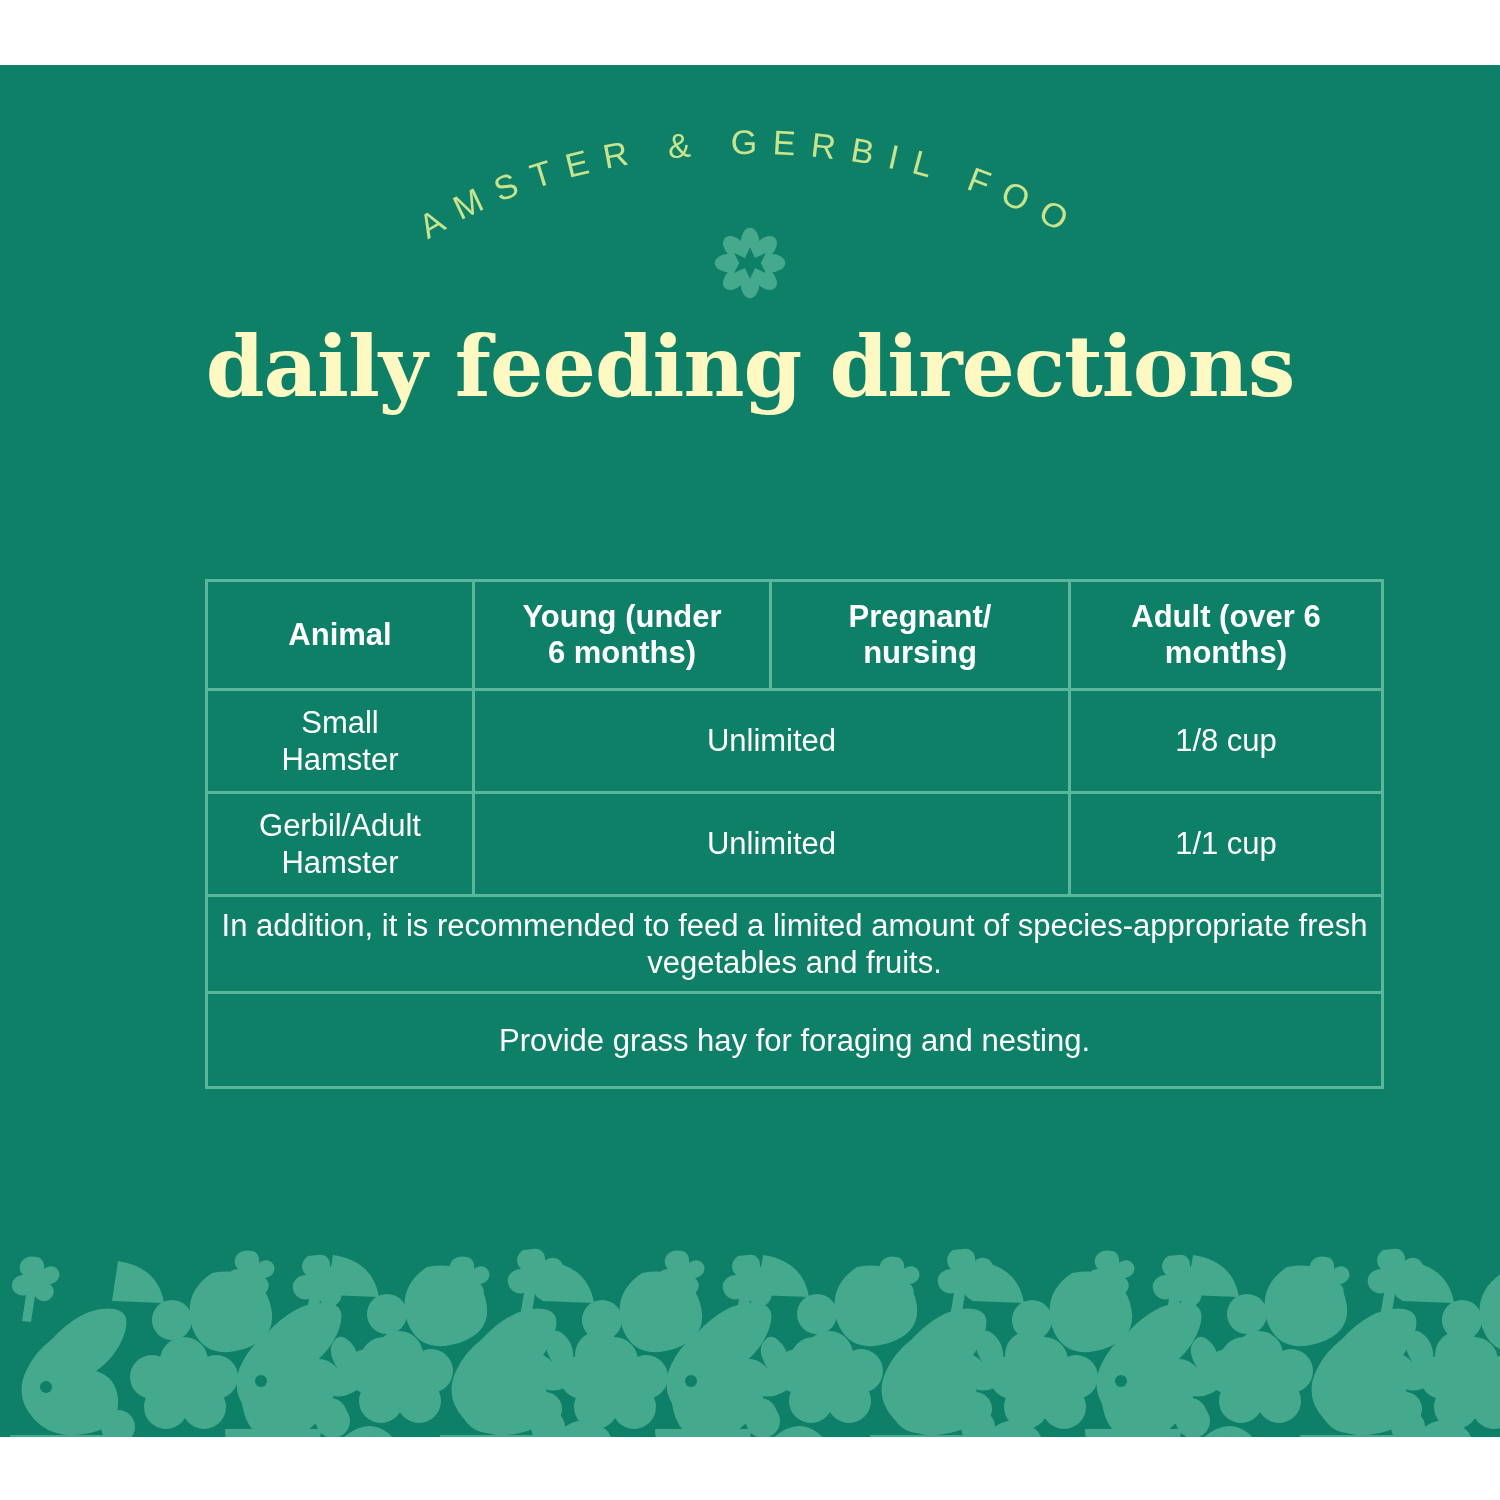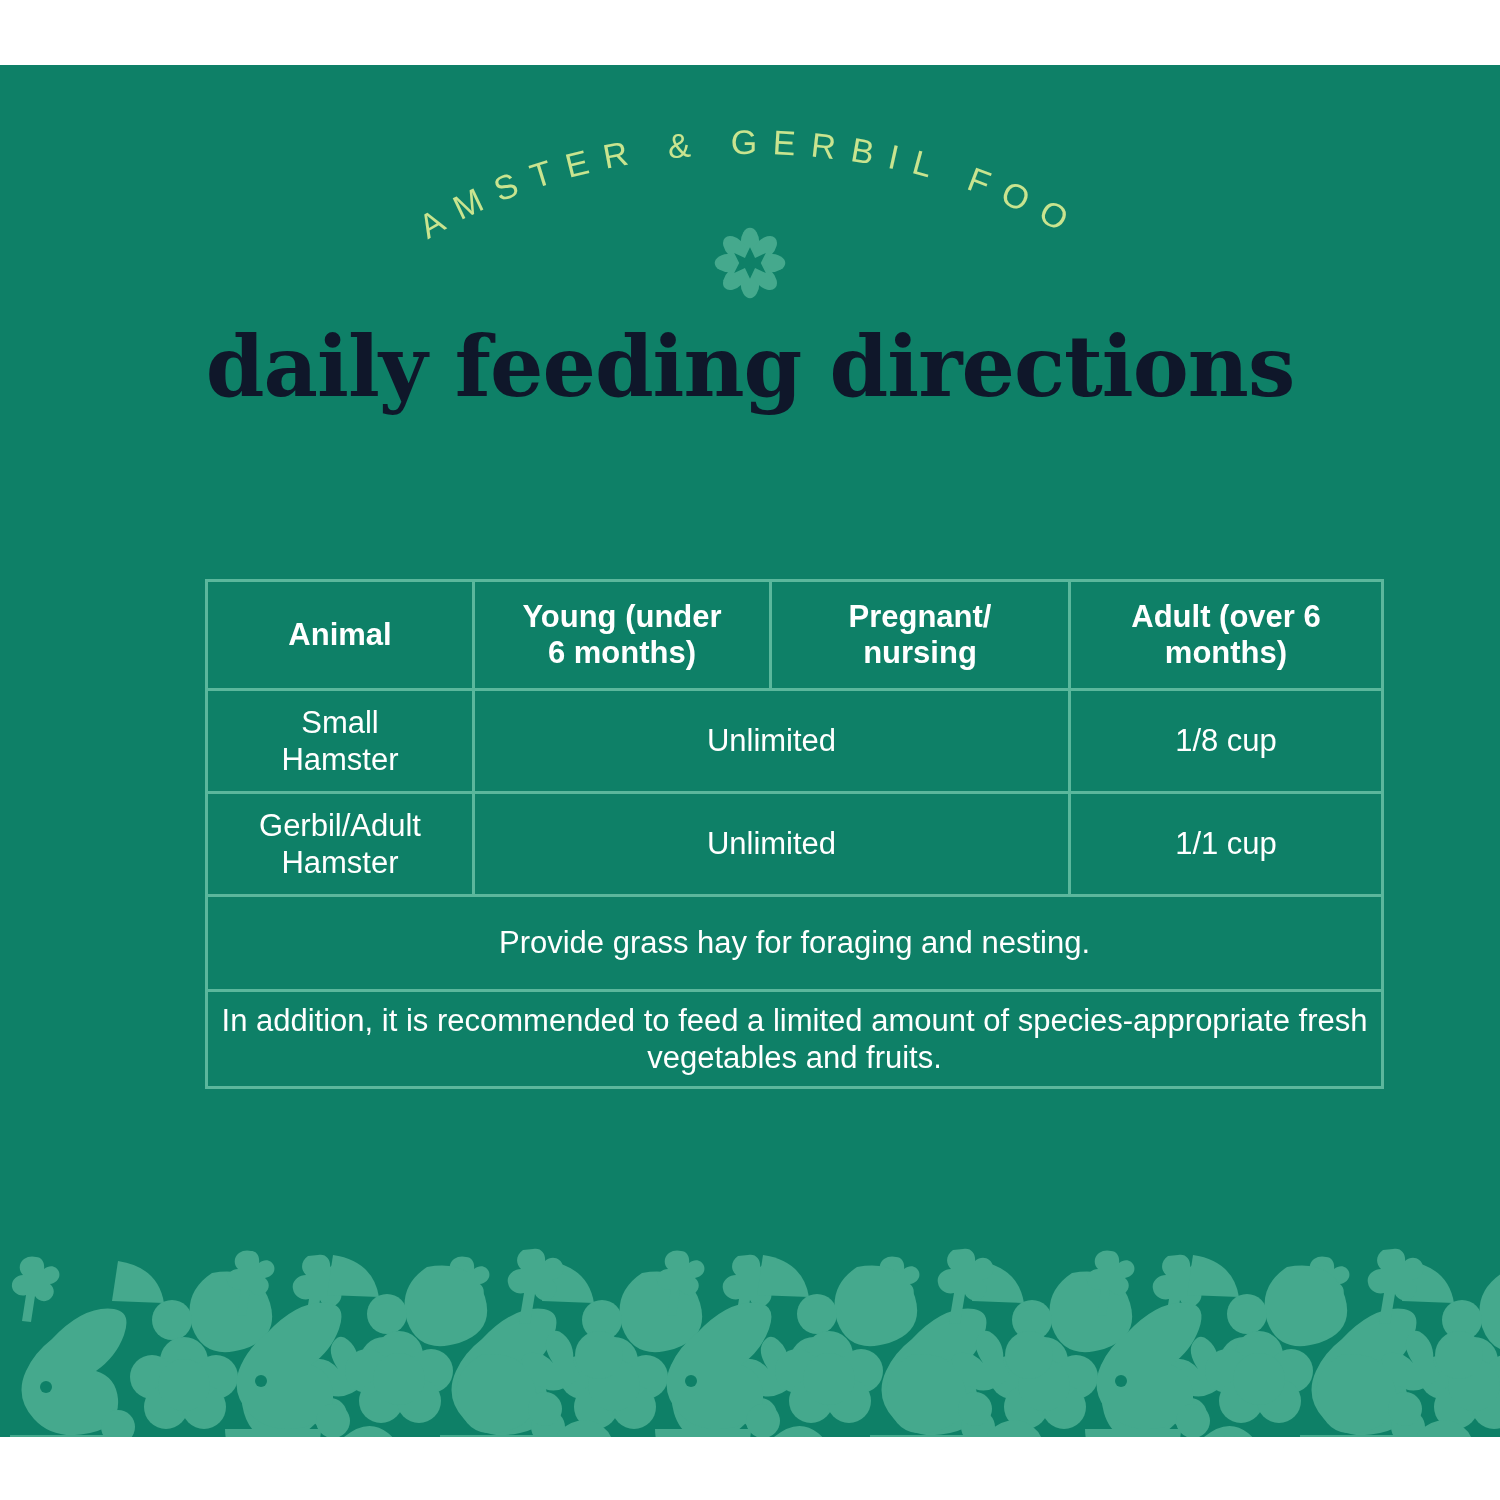--- a/index.html
+++ b/index.html
@@ -64,21 +64,21 @@
   .title {
     position: absolute;
     left: 0;
     top: 255px;
     width: 1500px;
     text-align: center;
     font-family: "DejaVu Serif", "Liberation Serif", serif;
     font-weight: bold;
     font-size: 84px;
     letter-spacing: -1px;
-    color: #0f172a;
+    color: #fef9c3;
     line-height: 1.12;
     white-space: nowrap;
   }
 
   
   .table {
     position: absolute;
     left: 205px;
     top: 514px;
     width: 1068px;
@@ -197,24 +197,24 @@
         </tr>
         <tr class="row-body">
           <td>
             <span>Gerbil/Adult</span><br>
             <span>Hamster</span>
           </td>
           <td colspan="2">Unlimited</td>
           <td>1/1 cup</td>
         </tr>
         <tr>
+          <td class="note-cell" colspan="4">In addition, it is recommended to feed a limited amount of species-appropriate fresh vegetables and fruits.</td>
+        </tr>
+        <tr>
           <td class="note-cell" colspan="4">Provide grass hay for foraging and nesting.</td>
-        </tr>
-        <tr>
-          <td class="note-cell" colspan="4">In addition, it is recommended to feed a limited amount of species-appropriate fresh vegetables and fruits.</td>
         </tr>
       </tbody>
     </table>
 
     <div class="pattern-band">
       <svg width="1500" height="232" viewBox="0 0 1500 232" xmlns="http://www.w3.org/2000/svg">
         <defs>
 
           <g id="tile">
 

